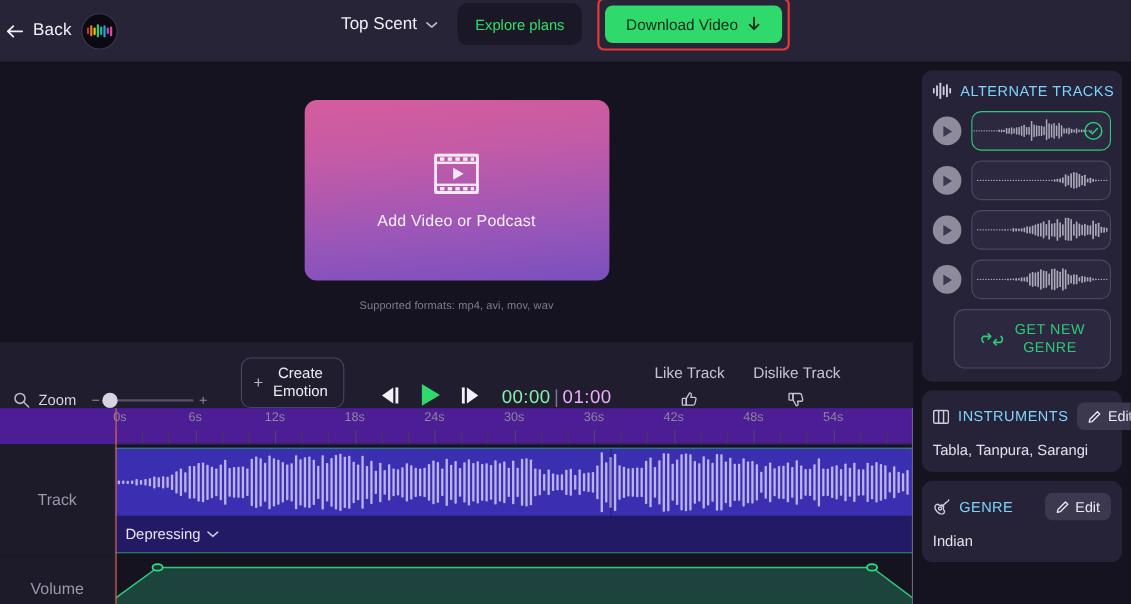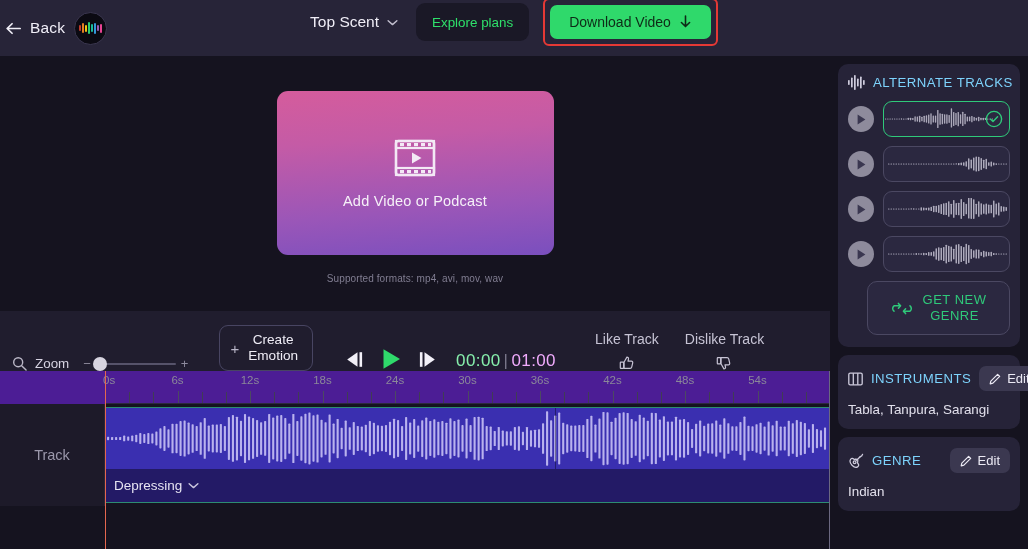--- a/index.html
+++ b/index.html
@@ -670,20 +670,35 @@
                     <svg class="chev" viewBox="0 0 12 8" fill="none" stroke="#e6e3f2" stroke-width="1.6" stroke-linecap="round" stroke-linejoin="round">
                         <path d="M1 2l5 4.4L11 2"></path>
                       </svg>
                   </span>
                 </div>
               </div>
               <div class="emotion-bar-base"></div>
             </div>
           </div>
 
+          <div class="row-vol">
+            <div class="row-label">Volume</div>
+            <div class="clip-area">
+              <div class="vol-area">
+                <svg viewBox="0 0 720 60" preserveAspectRatio="none">
+                  <path d="M0,60 L0,52 L38,9 L683,9 L720,52 L720,60 Z" fill="#1f5247" fill-opacity=".78" stroke="none"></path>
+                  <path d="M0,52 L38,9 L683,9 L720,52" fill="none" stroke="#2fc97a" stroke-width="1.4" vector-effect="non-scaling-stroke"></path>
+                </svg>
+                <svg style="position:absolute;left:0;top:0;width:100%;height:100%" viewBox="0 0 720 60" preserveAspectRatio="none">
+                  <circle cx="38" cy="9" r="4.6" fill="#1d3a32" stroke="#2fe08a" stroke-width="1.6" vector-effect="non-scaling-stroke"></circle>
+                  <circle cx="683" cy="9" r="4.6" fill="#1d3a32" stroke="#2fe08a" stroke-width="1.6" vector-effect="non-scaling-stroke"></circle>
+                </svg>
+              </div>
+            </div>
+          </div>
         </div>
 
         <div class="endline" id="endline" style="left: 829px;"></div>
         <div class="playhead" id="playhead" style="left: 105px;">
           
         </div>
       </div>
     </div>
 
     <div class="right">

